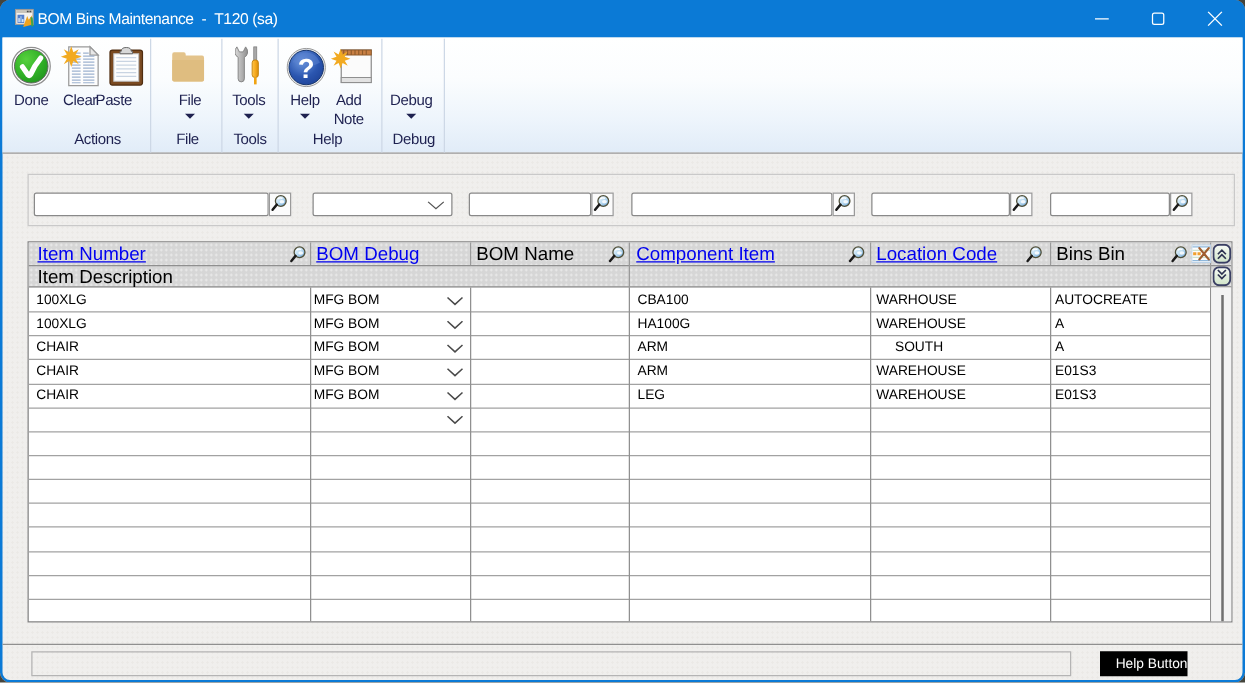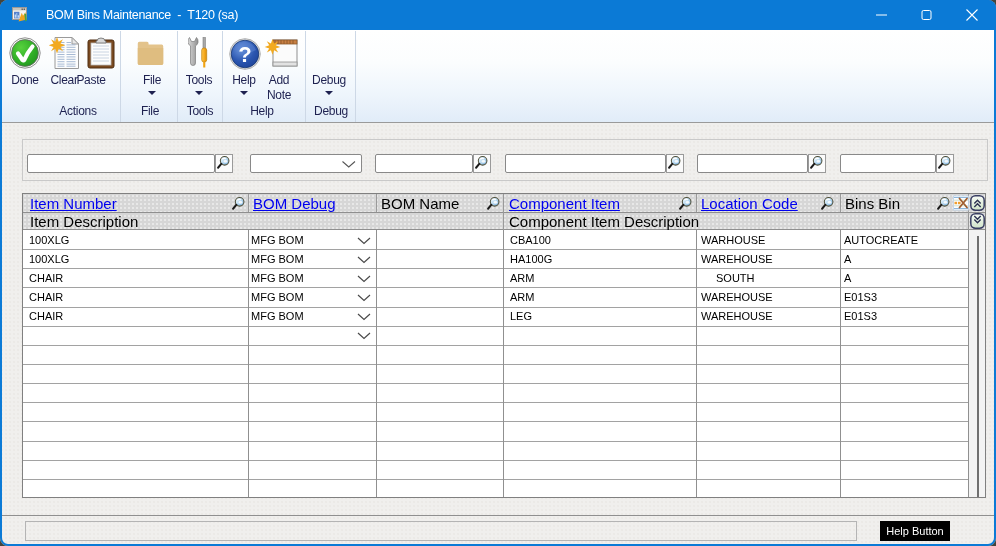--- a/index.html
+++ b/index.html
@@ -4,21 +4,21 @@
 body{width:996px;height:546px;position:relative;background:#44443c;
   font-family:"Liberation Sans",sans-serif;overflow:hidden;}
 .abs{position:absolute;}
 .win{position:absolute;left:0;top:0;width:996px;height:546px;border-radius:8px;
   background-color:#f0efed;
   background-image:radial-gradient(circle,rgba(150,140,120,0.055) 0.8px,transparent 0.9px);
   background-size:4px 4px;
   overflow:hidden;box-shadow:inset 0 0 0 2px #0b7ad6;}
 .tbar{position:absolute;left:0;top:0;width:996px;height:30px;background:#0b7ad6;}
 .title{position:absolute;left:30px;top:0;height:30px;line-height:30px;color:#fff;
-  font-size:12.5px;letter-spacing:-0.32px;white-space:pre;margin-left:16px;}
+  font-size:12.5px;letter-spacing:-0.32px;white-space:pre;}
 .wbtn{position:absolute;top:0;width:45px;height:30px;}
 .ribbon{position:absolute;left:2px;top:30px;width:992px;height:92px;
   background:linear-gradient(180deg,#ffffff 0%,#fbfdfe 35%,#eef5fc 70%,#e1ecf8 100%);
   border-bottom:1px solid #9a9a9a;}
 .rsep{position:absolute;top:31px;width:1px;height:91px;background:#cdd8e6;}
 .rlbl{position:absolute;color:#1e2150;font-size:12px;letter-spacing:-0.3px;text-align:center;line-height:13px;}
 .glbl{position:absolute;top:104px;color:#1e2150;font-size:12px;letter-spacing:-0.3px;text-align:center;}
 .arr{position:absolute;width:0;height:0;border-left:4px solid transparent;
   border-right:4px solid transparent;border-top:4px solid #1e2150;}
 .fset{position:absolute;border:1px solid #c9c9c9;}
@@ -283,21 +283,20 @@
       <path d="M6.6 4.4 Q8.4 3 10.6 4" stroke="#ffffff" stroke-width="1.1" fill="none"></path>
       <ellipse cx="10.2" cy="6.8" rx="2.1" ry="1.5" fill="#ffffff" opacity="0.85"></ellipse>
     </svg>
 <div class="vline" style="left:248px;top:194px;height:18px;background:#9a9a9a"></div>
 <div class="vline" style="left:376px;top:194px;height:18px;background:#9a9a9a"></div>
 <div class="vline" style="left:503px;top:194px;height:18px;background:#9a9a9a"></div>
 <div class="vline" style="left:696px;top:194px;height:18px;background:#9a9a9a"></div>
 <div class="vline" style="left:840px;top:194px;height:18px;background:#9a9a9a"></div>
 <div class="vline" style="left:968px;top:194px;height:18px;background:#9a9a9a"></div>
 <div class="hcell" style="left:30px;top:213px">Item Description</div>
-<div class="hcell" style="left:509px;top:213px">Component Item Description</div>
 <div class="vline" style="left:503px;top:212px;height:18px;background:#9a9a9a"></div>
 <div class="vline" style="left:968px;top:212px;height:18px;background:#9a9a9a"></div>
 <svg class="abs" style="left:953px;top:195px" width="16" height="16" viewBox="0 0 16 16">
 <rect x="0.5" y="1" width="15" height="14" fill="#fdfdfd" stroke="#bcd2e8" stroke-width="0.8"></rect>
 <line x1="1" y1="2.5" x2="15" y2="2.5" stroke="#8fb8dc" stroke-width="1"></line>
 <line x1="1" y1="13.5" x2="15" y2="13.5" stroke="#8fb8dc" stroke-width="1"></line>
 <line x1="1" y1="5.2" x2="15" y2="5.2" stroke="#cfe3cf" stroke-width="1"></line>
 <line x1="1" y1="10.8" x2="15" y2="10.8" stroke="#cfe3cf" stroke-width="1"></line>
 <rect x="1.5" y="6.8" width="2.6" height="2.4" fill="#f0a030"></rect>
       <rect x="5" y="6.8" width="2.6" height="2.4" fill="#f0a030"></rect>
@@ -370,13 +369,13 @@
 <svg class="abs" style="left:357px;top:313.1px" width="14" height="8">
       <path d="M1 1 L7 6.5 L13 1" fill="none" stroke="#4a4a4a" stroke-width="1.2"></path>
     </svg>
 <svg class="abs" style="left:357px;top:332.2px" width="14" height="8">
       <path d="M1 1 L7 6.5 L13 1" fill="none" stroke="#4a4a4a" stroke-width="1.2"></path>
     </svg>
 <div class="abs" style="left:969px;top:230px;width:16px;height:267px;background:#f3f3f3"></div>
 <div class="abs" style="left:977px;top:236px;width:2px;height:261px;background:#707070"></div>
 <div class="hline" style="left:2px;top:515px;width:992px;background:#8f8f8f"></div>
 <div class="abs" style="left:25px;top:521px;width:830px;height:18px;border:1px solid #b4b4b4"></div>
-<div class="abs" style="left:880px;top:521px;width:70px;height:20px;background:#000;color:#fff;font-size:11px;text-align:center;line-height:20px">Help Button</div>
+<div class="abs" style="left:880px;top:521px;width:70px;height:20px;background:#000;color:#fff;font-size:11px;text-align:right;line-height:20px">Help Button</div>
 </div>
 </body></html>

